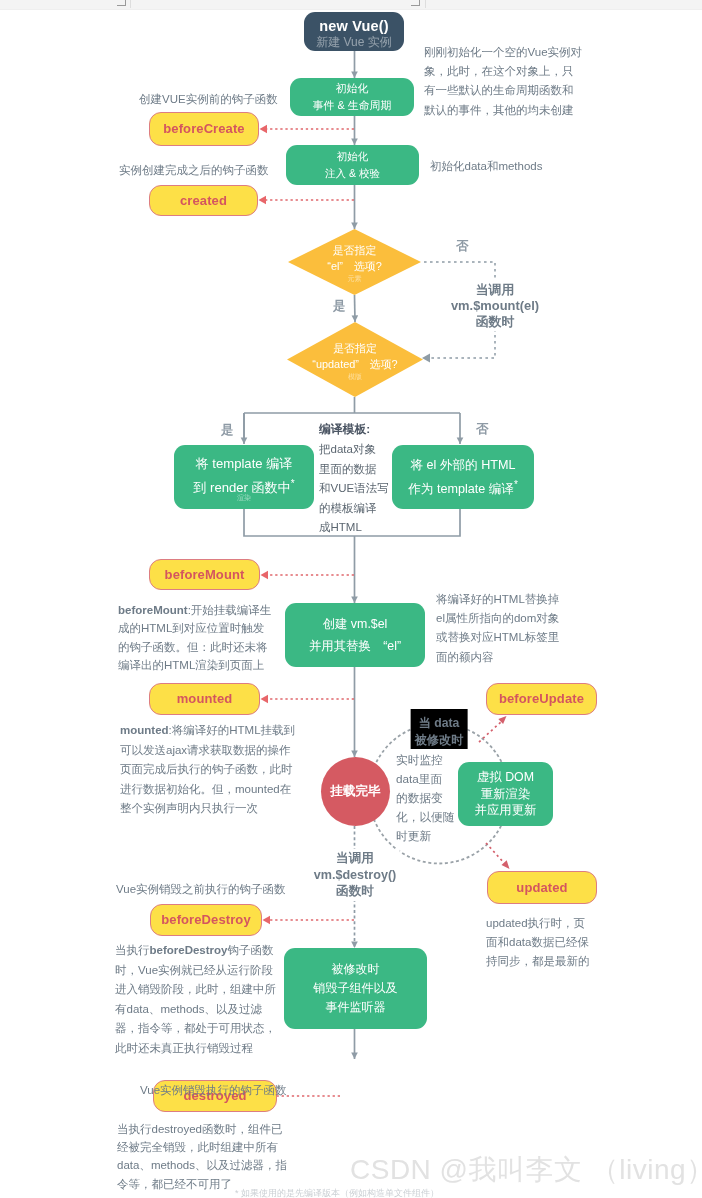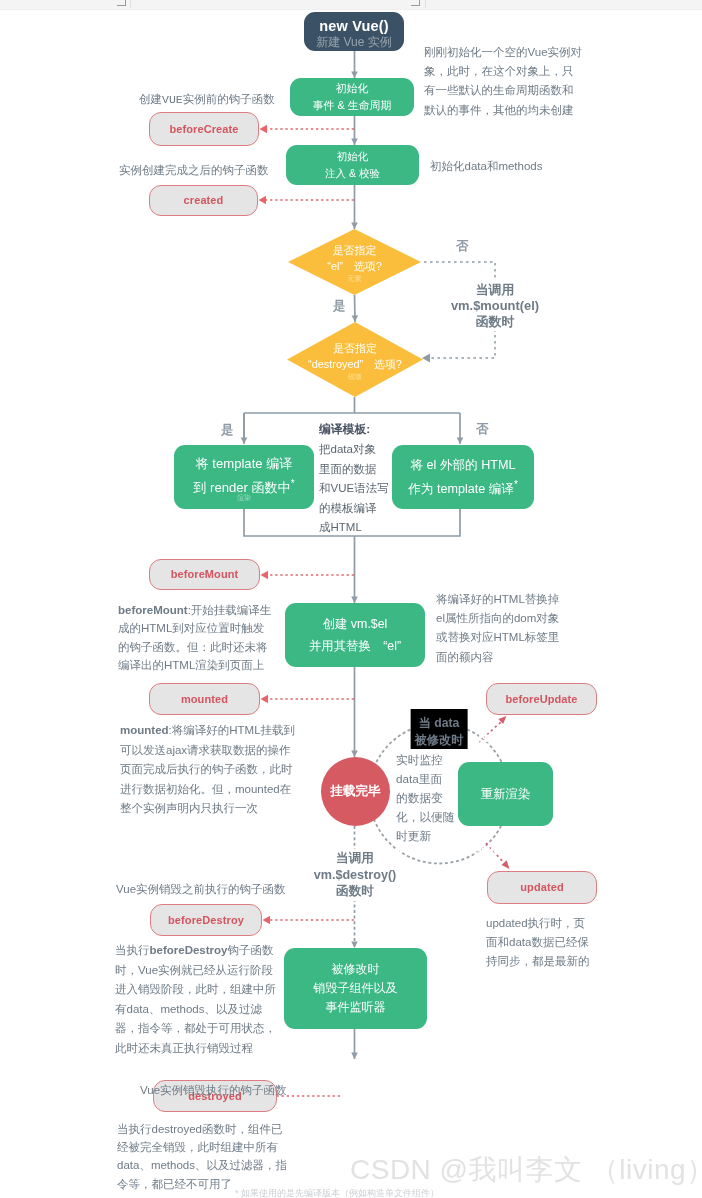--- a/index.html
+++ b/index.html
@@ -5,22 +5,22 @@
 <style>
   html,body{margin:0;padding:0;background:#fff;}
   body{width:702px;height:1198px;overflow:hidden;
        font-family:"Liberation Sans",sans-serif;position:relative;}
   #page{position:absolute;left:0;top:0;width:702px;height:1198px;overflow:hidden;background:#fff;}
   #wires{position:absolute;left:0;top:0;width:702px;height:1198px;}
   .node{position:absolute;box-sizing:border-box;display:flex;flex-direction:column;
         align-items:center;justify-content:center;text-align:center;line-height:1.35;}
   .green{background:#3bb884;color:#fff;border-radius:11px;font-size:14.5px;}
   .dark{background:#3b5266;color:#fff;border-radius:11px;}
-  .hook{background:#e5e5e5;border:1.7px solid #dd7d82;border-radius:12px;color:#d4555f;
-        font-weight:bold;font-size:11px;letter-spacing:0.1px;}
+  .hook{background:#fde047;border:1.7px solid #dd7d82;border-radius:12px;color:#d4555f;
+        font-weight:bold;font-size:13px;letter-spacing:0.1px;}
   .circ{background:#d55a62;color:#fff;border-radius:50%;font-weight:bold;font-size:12.6px;}
   .txt{position:absolute;color:#6e7b87;font-size:11.5px;line-height:19.2px;white-space:pre;}
   .txt.multi{white-space:normal;font-size:0;}
   .txt.multi>div{white-space:pre;font-size:11.5px;line-height:inherit;}
   .tight{line-height:17.5px;}
   .hook{}
   .ctr{text-align:center;transform:translateX(-50%);}
   .diamondtxt{position:absolute;color:#fff;text-align:center;font-size:10.9px;line-height:16px;white-space:nowrap;}
   .dsub{font-size:7px;opacity:.5;line-height:8px;margin-top:1px;}
   .gsub{font-size:7px;opacity:.5;line-height:8px;position:absolute;top:49px;left:0;right:0;}
@@ -123,41 +123,41 @@
   </div>
 
   <div class="diamondtxt" style="left:288px;top:242px;width:133px;">
     <div>是否指定</div>
     <div>“el”　选项?</div>
     <div class="dsub">元素</div>
   </div>
 
   <div class="diamondtxt" style="left:280px;top:340px;width:150px;">
     <div>是否指定</div>
-    <div>“destroyed”　选项?</div>
+    <div>“updated”　选项?</div>
     <div class="dsub">模版</div>
   </div>
 
   <div class="node green" style="left:174px;top:445px;width:140px;height:64px;font-size:13.1px;line-height:20px;padding-top:9px;padding-bottom:0;justify-content:flex-start;">
     <div>将 template 编译</div>
     <div><span>到 render 函数中</span><sup class="star">*</sup></div>
     <div class="gsub">渲染</div>
   </div>
 
   <div class="node green" style="left:392px;top:445px;width:142px;height:64px;font-size:12.6px;line-height:20px;">
     <div>将 el 外部的 HTML</div>
     <div><span>作为 template 编译</span><sup class="star">*</sup></div>
   </div>
 
   <div class="node green" style="left:285px;top:603px;width:140px;height:64px;font-size:12.4px;line-height:22px;">
     <div>创建 vm.$el</div>
     <div>并用其替换　“el”</div>
   </div>
 
-  <div class="node green" style="left:458px;top:762px;width:95px;height:64px;font-size:12.4px;line-height:16.5px;gap:38px;">
+  <div class="node green" style="left:458px;top:762px;width:95px;height:64px;font-size:12.4px;line-height:16.5px;">
     <div>虚拟 DOM</div>
     <div>重新渲染</div>
     <div>并应用更新</div>
   </div>
 
   <div class="node green" style="left:284px;top:948px;width:143px;height:81px;font-size:12.05px;line-height:19px;">
     <div>被修改时</div>
     <div>销毁子组件以及</div>
     <div>事件监听器</div>
   </div>
@@ -190,21 +190,21 @@
   </div>
   <div class="node hook" style="left:153px;top:1080px;width:124px;height:32px;">
     <span>destroyed</span>
   </div>
 
   <div class="txt lbl" style="left:333px;top:300px;">是</div>
   <div class="txt lbl" style="left:456px;top:240px;">否</div>
   <div class="txt lbl" style="left:221px;top:424px;">是</div>
   <div class="txt lbl" style="left:476px;top:423px;">否</div>
 
-  <div class="txt" style="left:139px;top:90px;font-family:Liberation Mono, monospace;">创建VUE实例前的钩子函数</div>
+  <div class="txt" style="left:139px;top:90px;">创建VUE实例前的钩子函数</div>
   <div class="txt" style="left:119px;top:161px;">实例创建完成之后的钩子函数</div>
   <div class="txt" style="left:424px;top:43px;">刚刚初始化一个空的Vue实例对
 象，此时，在这个对象上，只
 有一些默认的生命周期函数和
 默认的事件，其他的均未创建</div>
   <div class="txt" style="left:430px;top:157px;">初始化data和methods</div>
   <div class="txt tight ctr" style="left:495px;top:281px;background:#fff;padding:1px 2px;font-weight:bold;font-size:12.9px;line-height:16px;">当调用
 vm.$mount(el)
 函数时</div>
   <div class="txt" style="left:319px;top:420px;font-weight:bold;color:#4b5563;font-size:11.8px;">编译模板:</div>

